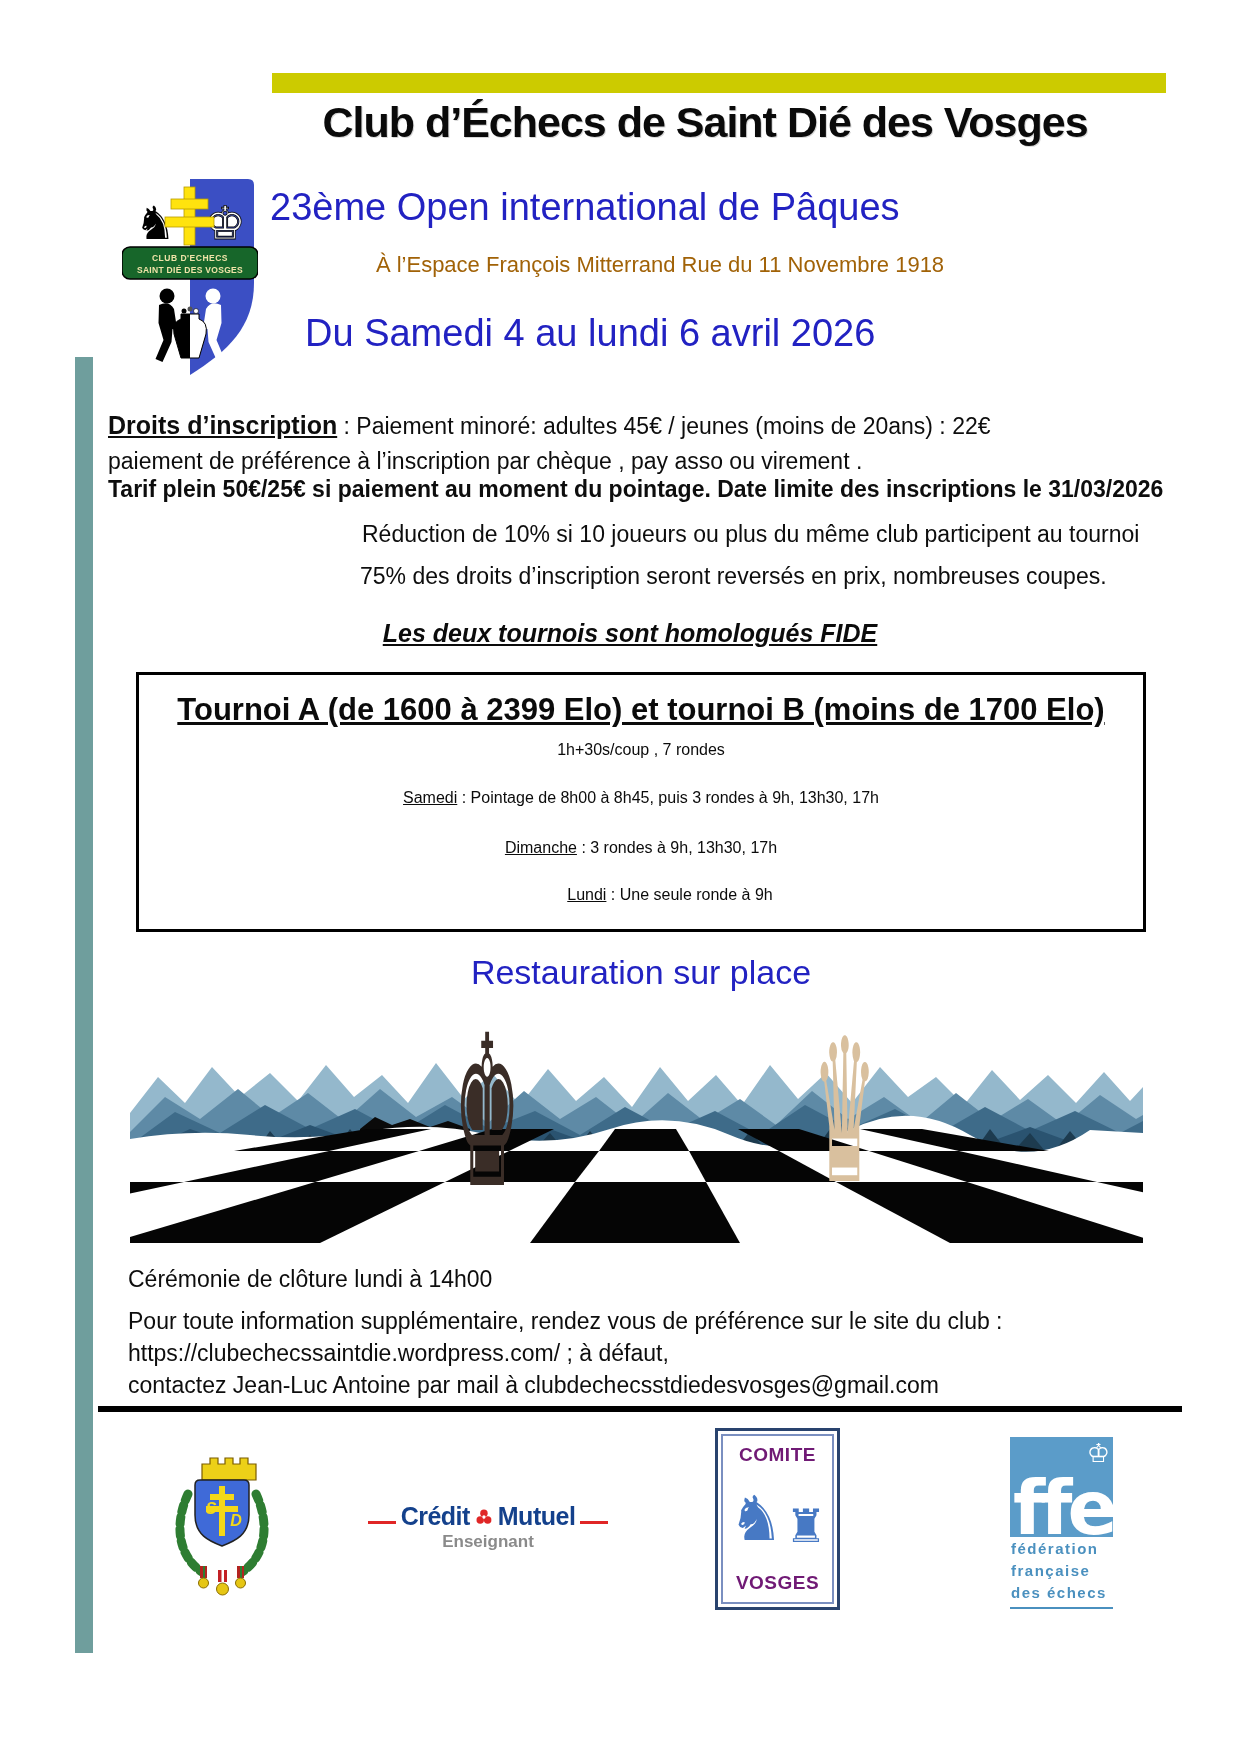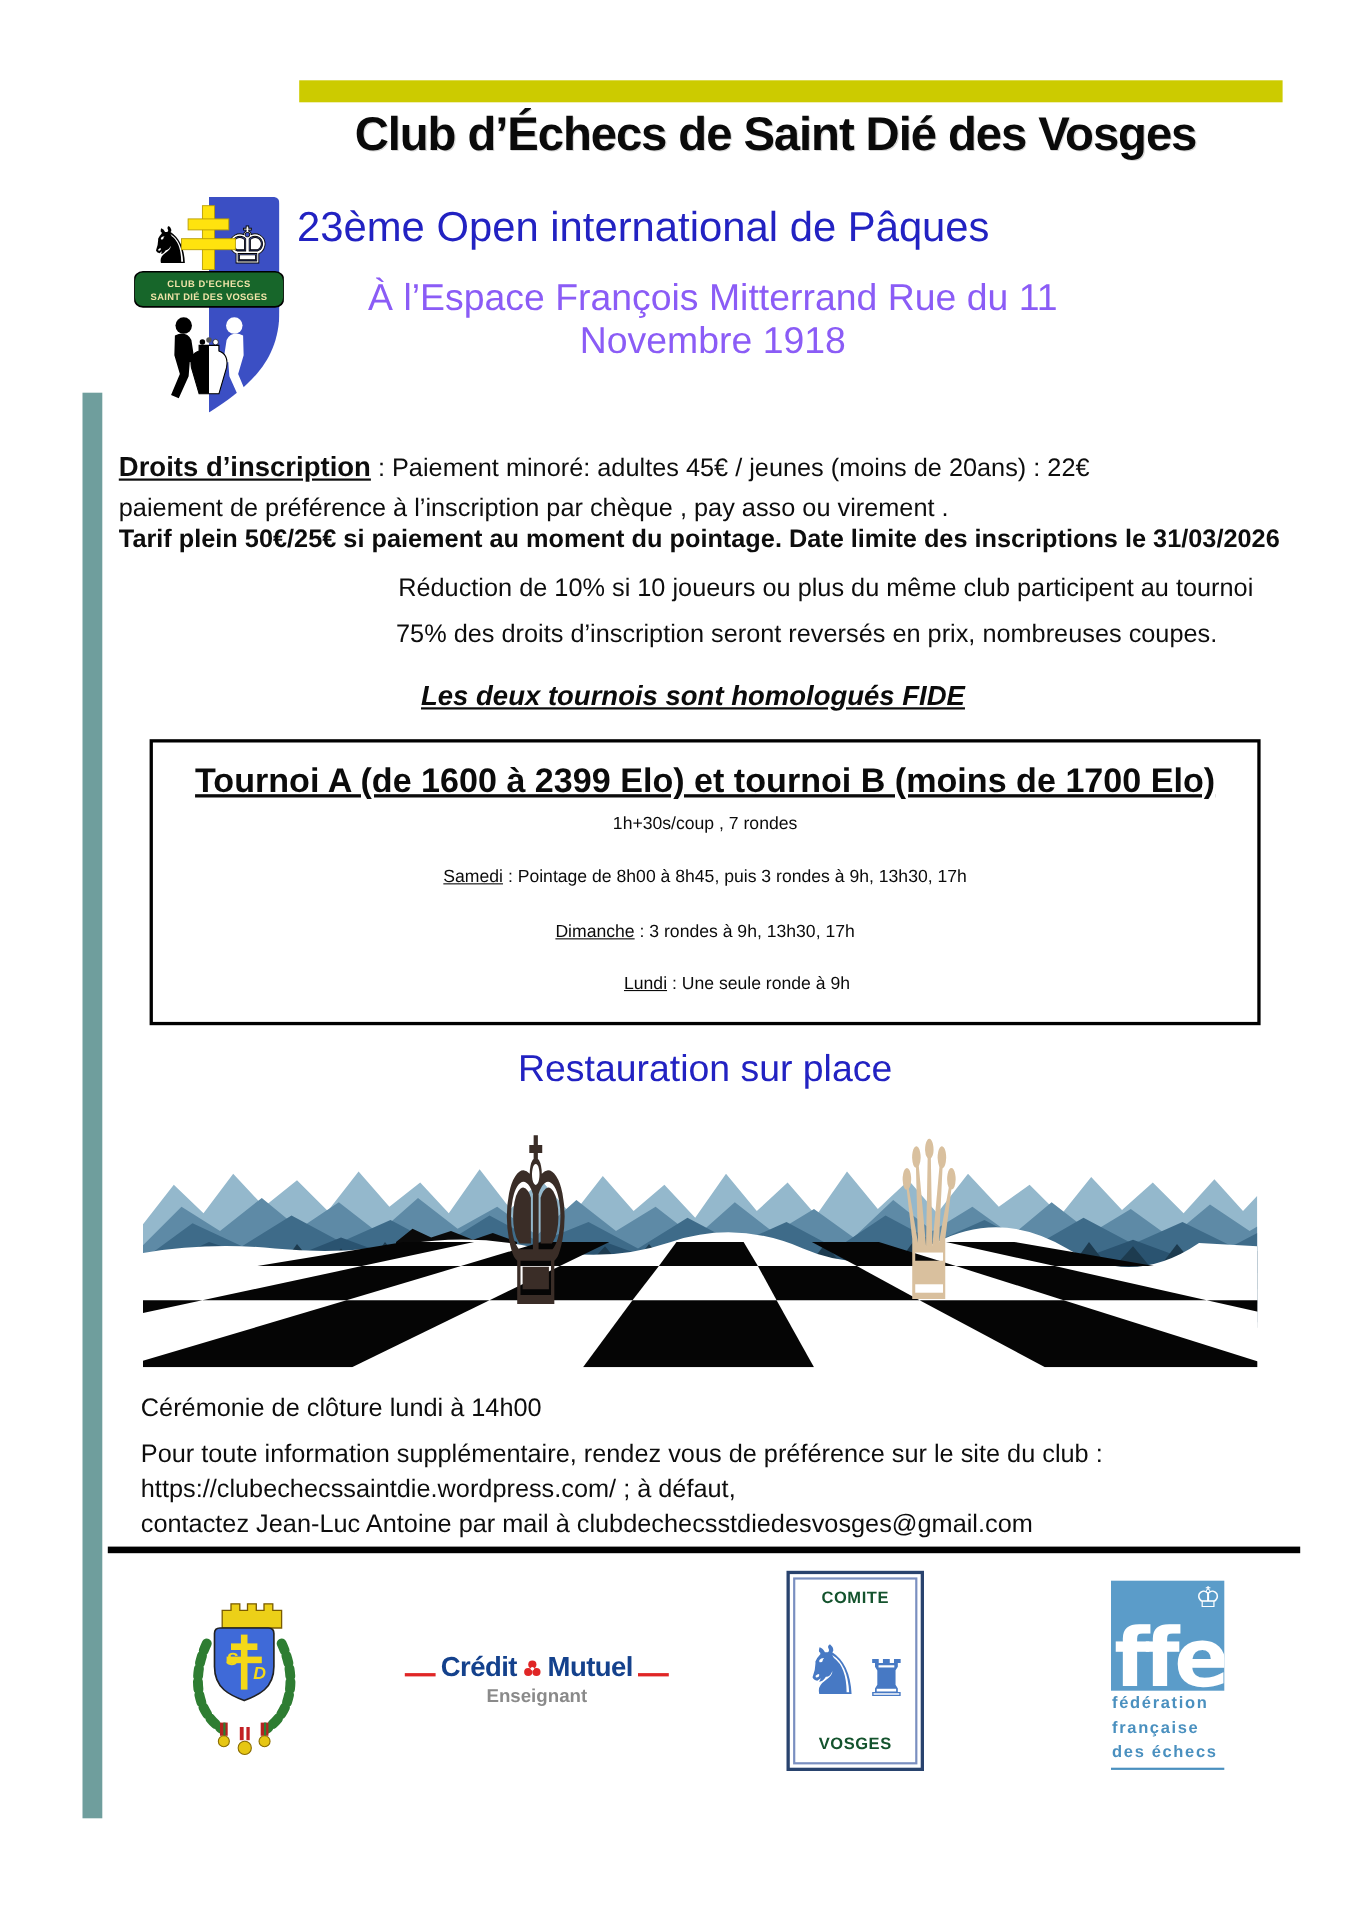--- a/index.html
+++ b/index.html
@@ -7,21 +7,21 @@
         font-family:"Liberation Sans",sans-serif;color:#0b0b0b;}
   .abs{position:absolute;}
   .u{text-decoration:underline;}
   .glyph{font-family:"DejaVu Sans",sans-serif;}
 
   
   .yellow-bar{left:272px;top:73px;width:894px;height:20px;background:#cccb00;}
   .club-title{left:240px;top:98px;width:930px;font-size:43px;font-weight:bold;letter-spacing:-1px;
               color:#0a0a0a;text-align:center;text-shadow:1px 1px 0 #d8d8d8;}
   .event-title{left:270px;top:186px;width:810px;font-size:38px;color:#2222c2;}
-  .venue{left:258px;top:252px;width:780px;font-size:34px;color:#8b5cf6;text-align:center;}
+  .venue{left:270px;top:252px;width:780px;font-size:22px;color:#a16207;text-align:center;}
   .dates{left:305px;top:312px;font-size:38px;color:#2222c2;}
   .crest{left:122px;top:175px;}
 
   
   .teal-bar{left:75px;top:357px;width:18px;height:1296px;background:#6f9e9d;}
 
   
   .body-text{font-size:23px;color:#0d0d0d;white-space:nowrap;}
   .insc-line1{left:108px;top:411px;}
   .insc-line1 .hd{font-size:25px;font-weight:bold;text-decoration:underline;}
@@ -57,21 +57,21 @@
   .coa{left:160px;top:1450px;}
   .cm{left:368px;top:1502px;width:240px;}
   .cm-row{display:flex;align-items:center;justify-content:center;gap:5px;}
   .cm-dash{width:34px;height:3px;background:#e02626;margin-top:12px;}
   .cm-word{font-size:25px;font-weight:bold;color:#14418c;letter-spacing:-0.5px;}
   .cm-sub{text-align:center;font-size:17px;font-weight:bold;color:#8a8a8a;margin-top:1px;}
   .comite{left:715px;top:1428px;width:125px;height:182px;border:3px solid #29436e;background:#fff;
           box-sizing:border-box;padding:3px;}
   .comite-inner{width:100%;height:100%;border:2px solid #7a8fc0;box-sizing:border-box;position:relative;
           display:flex;flex-direction:column;align-items:center;justify-content:space-between;padding:8px 0;}
-  .comite-word{font-size:15px;font-weight:bold;color:#14532d;letter-spacing:0.5px;}
+  .comite-word{font-size:19px;font-weight:bold;color:#701a75;letter-spacing:0.5px;}
   .comite-pieces{display:flex;align-items:flex-end;gap:1px;color:#4779c4;line-height:0.9;}
   .comite-knight{font-size:62px;}
   .comite-rook{font-size:46px;}
   .ffe-square{left:1010px;top:1437px;width:103px;height:100px;background:#5b9cc9;overflow:hidden;}
   .ffe-letters{position:absolute;left:3px;bottom:-14px;font-size:74px;font-weight:bold;color:#ffffff;
                letter-spacing:-5px;font-family:"DejaVu Sans",sans-serif;}
   .ffe-king{position:absolute;top:1px;right:3px;font-size:26px;color:#ffffff;}
   .ffe-text{left:1011px;width:103px;font-size:15px;font-weight:bold;color:#4a90bf;letter-spacing:1.5px;
             white-space:nowrap;}
   .ffe-l1{top:1540px;} .ffe-l2{top:1562px;} .ffe-l3{top:1584px;}
@@ -114,20 +114,21 @@
       <path d="M59,139 h18 v5 q9,3 7,15 l-7,24 h-18 l-7,-24 q-2,-12 7,-15 z" fill="#fff" clip-path="url(#rightHalf)"></path>
       <path d="M59,139 h18 v5 q9,3 7,15 l-7,24 h-18 l-7,-24 q-2,-12 7,-15 z" fill="none" stroke="#000" stroke-width="1"></path>
       <circle cx="62" cy="136" r="2.5" fill="#000"></circle>
       <circle cx="68" cy="134" r="2.5" fill="#555"></circle>
       <circle cx="74" cy="136" r="2.5" fill="#fff" stroke="#000" stroke-width="0.6"></circle>
     </g>
   </svg>
 
   <div class="abs event-title">23ème Open international de Pâques</div>
   <div class="abs venue">À l’Espace François Mitterrand Rue du 11 Novembre 1918</div>
+  <div class="abs dates">Du Samedi 4 au lundi 6 avril 2026</div>
 
   <div class="abs teal-bar"></div>
 
   <div class="abs body-text insc-line1">
     <span class="hd">Droits d’inscription</span><span> : Paiement minoré: adultes  45€ / jeunes (moins de 20ans) : 22€</span>
   </div>
   <div class="abs body-text insc-line2">paiement de préférence à l’inscription par chèque , pay asso ou virement .</div>
   <div class="abs body-text insc-line3">Tarif plein 50€/25€ si paiement au moment du pointage. Date limite des inscriptions le 31/03/2026</div>
   <div class="abs body-text reduction">Réduction de 10% si 10 joueurs ou plus du même club participent au tournoi</div>
   <div class="abs body-text prizes">75% des droits d’inscription seront reversés en prix, nombreuses coupes.</div>

